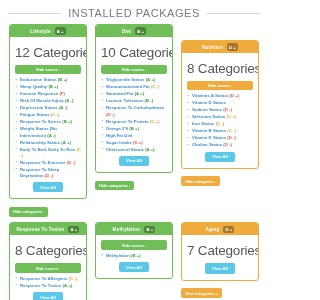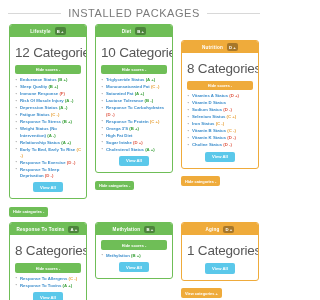--- a/index.html
+++ b/index.html
@@ -223,19 +223,19 @@
             <button class="view-all">View All</button>
           </div>
         </div>
       </div>
       <div class="col"><div class="card" style="border-color: rgb(239, 171, 59);">
           <div class="card-head" style="background: rgb(239, 171, 59);">
             <span class="card-head-title">Aging</span>
             <span class="grade-badge">D +</span>
           </div>
           <div class="card-body">
-            <div class="count">1 Categories</div>
+            <div class="count">7 Categories</div>
             <button class="view-all">View All</button>
           </div>
         </div><button class="toggle-tab" style="background: rgb(239, 171, 59);">View categories +</button></div>
     </div>
 
 </div>
 
 </body></html>

